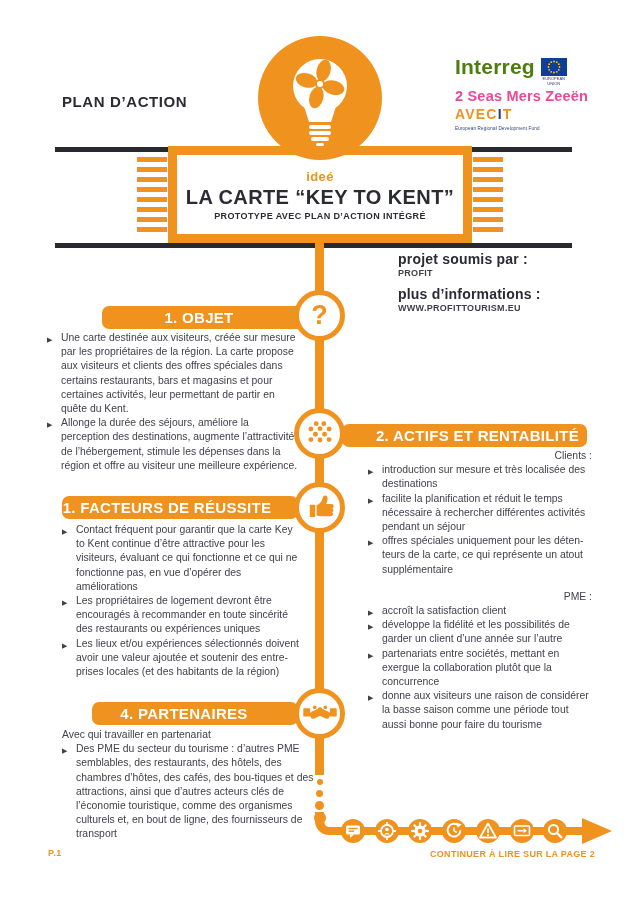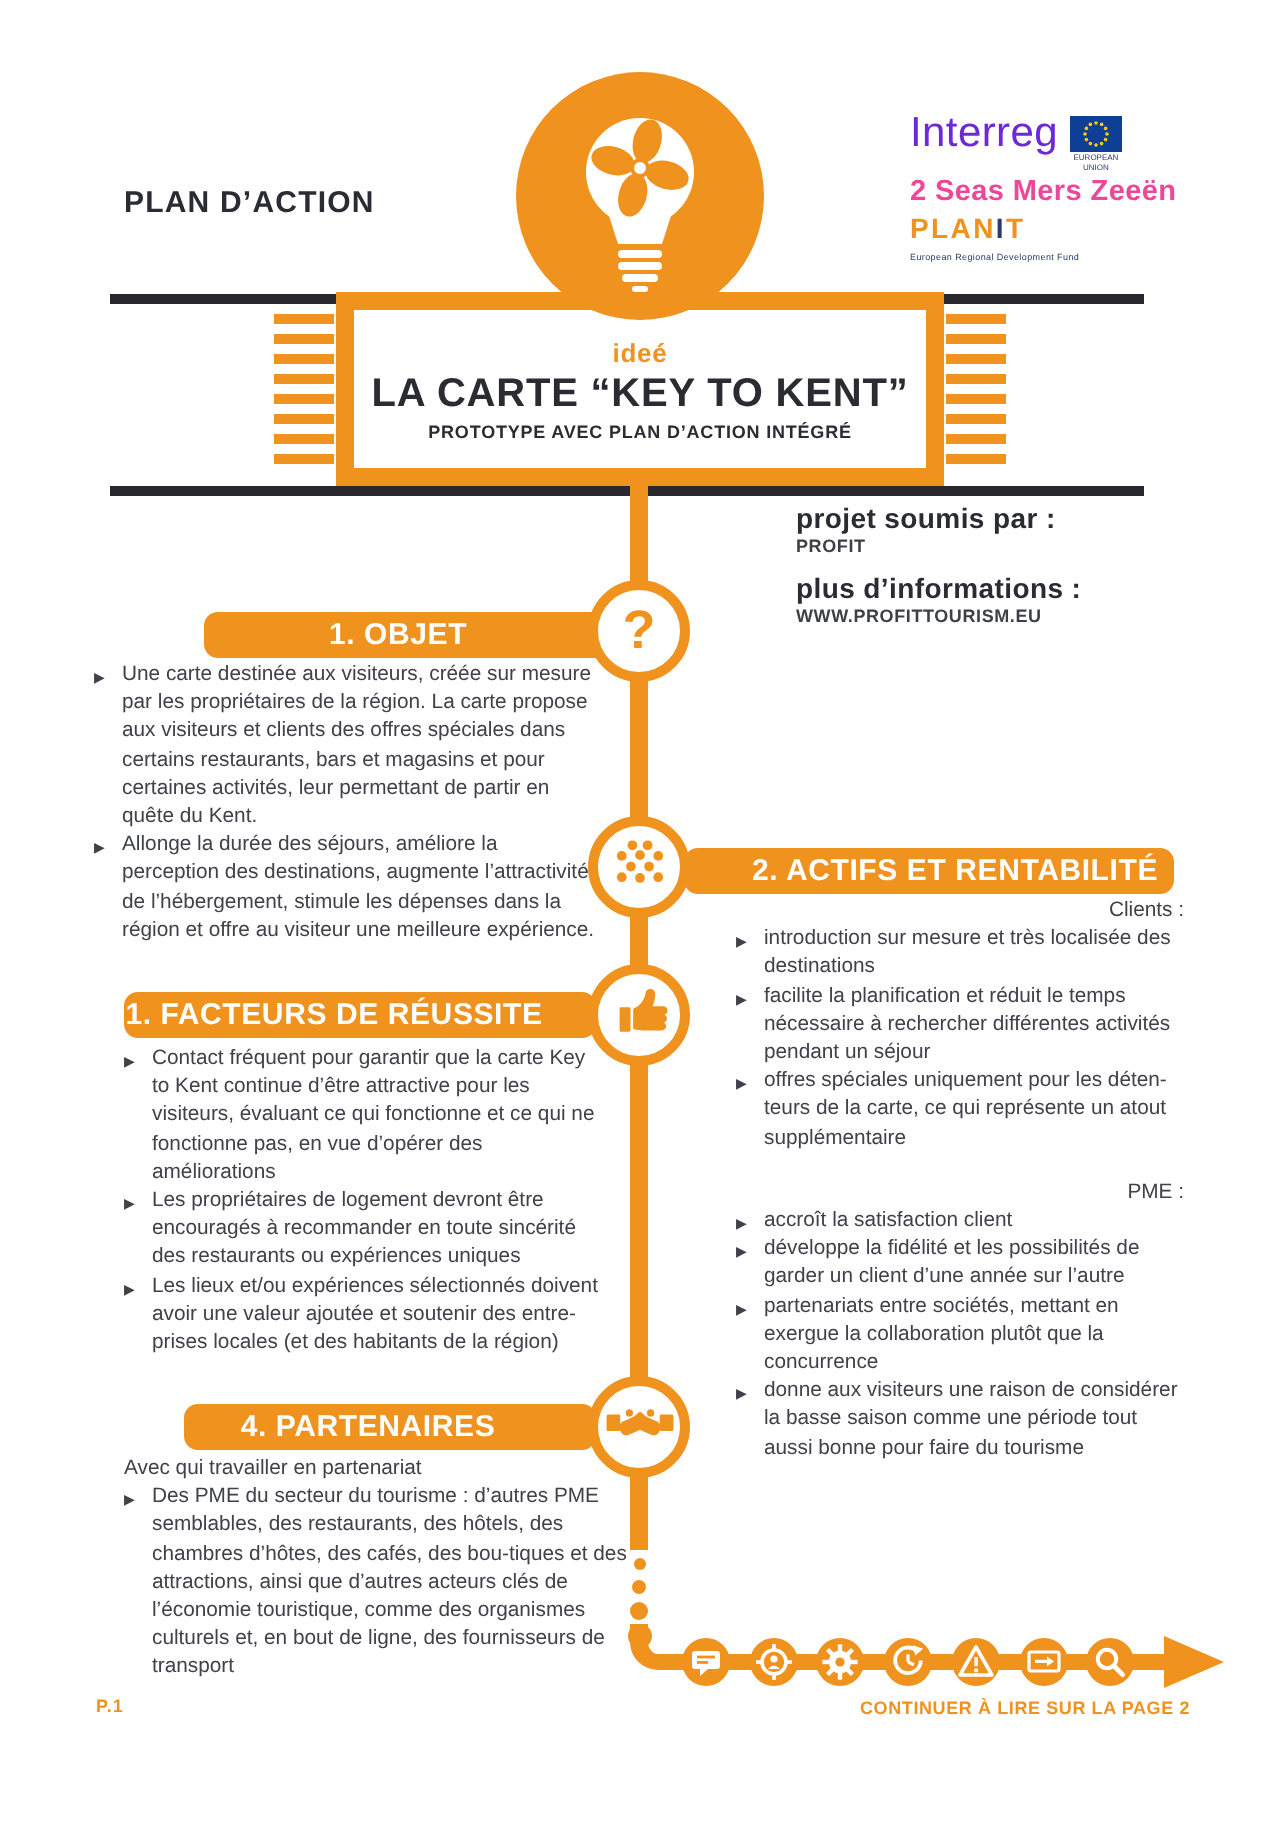--- a/index.html
+++ b/index.html
@@ -5,21 +5,21 @@
   html,body{margin:0;padding:0;background:#e8e8e8;}
   #page{position:relative;width:643px;height:911px;background:#ffffff;margin:0 auto;
         font-family:"Liberation Sans",sans-serif;overflow:hidden;}
   .abs{position:absolute;}
 
   
   #plan-title{left:62px;top:93px;font-size:15px;font-weight:bold;letter-spacing:.6px;color:#2b2b33;}
   #bulb-circle{left:258px;top:36px;width:124px;height:124px;border-radius:50%;background:#f0921e;z-index:4;}
   #interreg{left:455px;top:57px;width:165px;}
   #interreg .row1{display:flex;align-items:flex-start;gap:6px;}
-  #interreg .word{font-size:21px;font-weight:normal;color:#6d28d9;letter-spacing:.2px;line-height:20px;}
+  #interreg .word{font-size:21px;font-weight:bold;color:#4d7c0f;letter-spacing:.2px;line-height:20px;}
   .euflag{width:26px;height:18px;background:#0e3f94;position:relative;margin-top:1px;}
   .eu-label{font-size:4px;color:#2a3b6e;text-align:center;width:26px;line-height:5px;}
   #interreg .sub{font-size:14.5px;font-weight:bold;color:#ec4899;margin-top:2px;letter-spacing:.2px;}
   #interreg .prog{font-size:14px;font-weight:bold;letter-spacing:1.2px;margin-top:2px;}
   .prog .o{color:#f0921e;} .prog .b{color:#2a3b6e;}
   #interreg .fund{font-size:4.5px;color:#2a3b6e;margin-top:4px;letter-spacing:.2px;}
 
   
   .blackbar{left:55px;width:517px;height:5px;background:#28282e;z-index:1;}
   .stripes{top:157px;width:30px;height:78px;z-index:2;
@@ -117,21 +117,21 @@
               <circle cx="7.5" cy="9" r="0.9"></circle>
                 <circle cx="8.2" cy="6.2" r="0.9"></circle>
                 <circle cx="10.2" cy="4.2" r="0.9"></circle>
             </g>
           </svg>
         </div>
         <div class="eu-label">EUROPEAN UNION</div>
       </span>
     </div>
     <div class="sub">2 Seas Mers Zeeën</div>
-    <div class="prog"><span class="o">PLAN</span><span class="b">I</span><span class="o">T</span></div>
+    <div class="prog"><span class="o">AVEC</span><span class="b">I</span><span class="o">T</span></div>
     <div class="fund">European Regional Development Fund</div>
   </div>
 
   <div class="abs blackbar" style="top:147px"></div>
   <div class="abs blackbar" style="top:243px"></div>
   <div class="abs stripes" style="left:137px"></div>
   <div class="abs stripes" style="left:473px"></div>
 
   <div class="abs" id="idea-box">
     <div id="idea-label">ideé</div>

